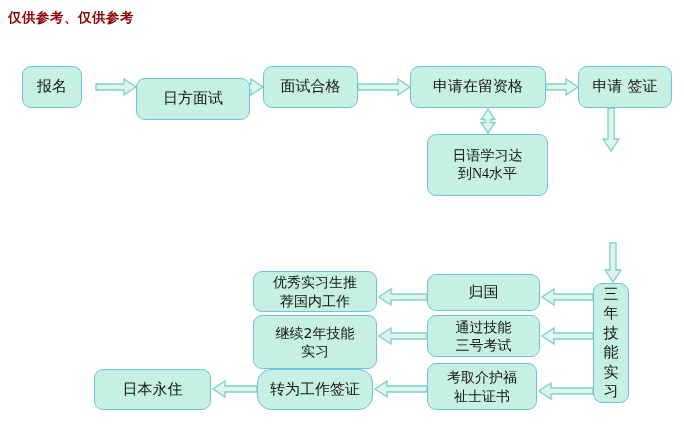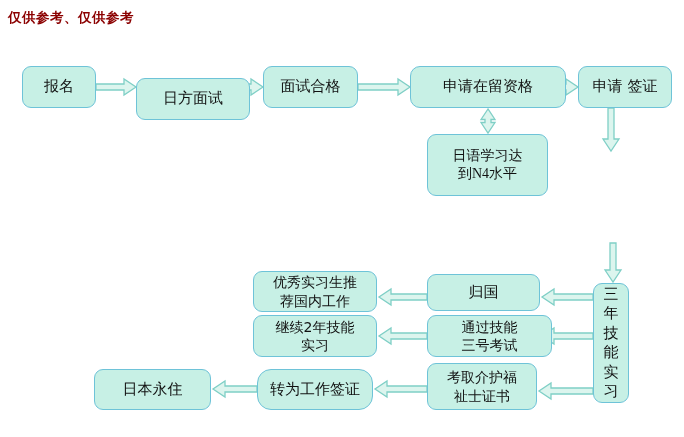--- a/index.html
+++ b/index.html
@@ -73,33 +73,33 @@
       <polygon points="610.0,243.0 610.0,270.0 605.0,270.0 613.0,282.0 621.0,270.0 616.0,270.0 616.0,243.0" fill="#DCF5EE" stroke="#7FCFC6" stroke-width="1.3" stroke-linejoin="miter"></polygon>
       <polygon points="593.0,294.0 554.0,294.0 554.0,289.0 542.0,297.0 554.0,305.0 554.0,300.0 593.0,300.0" fill="#DCF5EE" stroke="#7FCFC6" stroke-width="1.3" stroke-linejoin="miter"></polygon>
       <polygon points="427.0,294.0 391.0,294.0 391.0,289.0 379.0,297.0 391.0,305.0 391.0,300.0 427.0,300.0" fill="#DCF5EE" stroke="#7FCFC6" stroke-width="1.3" stroke-linejoin="miter"></polygon>
       <polygon points="593.0,333.0 554.0,333.0 554.0,328.0 542.0,336.0 554.0,344.0 554.0,339.0 593.0,339.0" fill="#DCF5EE" stroke="#7FCFC6" stroke-width="1.3" stroke-linejoin="miter"></polygon>
       <polygon points="427.0,333.0 391.0,333.0 391.0,328.0 379.0,336.0 391.0,344.0 391.0,339.0 427.0,339.0" fill="#DCF5EE" stroke="#7FCFC6" stroke-width="1.3" stroke-linejoin="miter"></polygon>
       <polygon points="593.0,388.0 551.0,388.0 551.0,383.0 539.0,391.0 551.0,399.0 551.0,394.0 593.0,394.0" fill="#DCF5EE" stroke="#7FCFC6" stroke-width="1.3" stroke-linejoin="miter"></polygon>
       <polygon points="427.0,386.0 387.0,386.0 387.0,381.0 375.0,389.0 387.0,397.0 387.0,392.0 427.0,392.0" fill="#DCF5EE" stroke="#7FCFC6" stroke-width="1.3" stroke-linejoin="miter"></polygon>
       <polygon points="257.0,386.0 225.0,386.0 225.0,381.0 213.0,389.0 225.0,397.0 225.0,392.0 257.0,392.0" fill="#DCF5EE" stroke="#7FCFC6" stroke-width="1.3" stroke-linejoin="miter"></polygon>
     </svg>
 
-  <div class="node" style="left:22px; top:66px; width:74px; height:42px;">
+  <div class="node" style="left:22px; top:66px; width:60px; height:42px;">
     <span class="lbl">报名</span>
   </div>
 
   <div class="node" style="left:136px; top:78px; width:114px; height:42px;">
     <span class="lbl">日方面试</span>
   </div>
 
   <div class="node" style="left:263px; top:66px; width:95px; height:42px;">
     <span class="lbl">面试合格</span>
   </div>
 
-  <div class="node" style="left:410px; top:66px; width:156px; height:42px;border-radius:10px;">
+  <div class="node" style="left:410px; top:66px; width:136px; height:42px;">
     <span class="lbl">申请在留资格</span>
   </div>
 
   <div class="node" style="left:578px; top:66px; width:94px; height:42px;">
     <span class="lbl">申请 签证</span>
   </div>
 
   <div class="node small wrap-72" style="left:427px; top:134px; width:121px; height:62px;">
     <span class="lbl">日语学习达到N4水平</span>
   </div>
@@ -110,25 +110,25 @@
   </div>
 
   <div class="node" style="left:427px; top:274px; width:113px; height:37px;">
     <span class="lbl">归国</span>
   </div>
 
   <div class="node small wrap-86" style="left:253px; top:271px; width:124px; height:41px;">
     <span class="lbl">优秀实习生推荐国内工作</span>
   </div>
 
-  <div class="node small wrap-60" style="left:427px; top:315px; width:125px; height:42px;">
+  <div class="node small wrap-60" style="left:427px; top:315px; width:113px; height:42px;">
     <span class="lbl">通过技能三号考试</span>
   </div>
 
-  <div class="node small wrap-84" style="left:253px; top:315px; width:124px; height:42px;">
+  <div class="node small wrap-84" style="left:253px; top:315px; width:124px; height:54px;">
     <span class="lbl">继续2年技能实习</span>
   </div>
 
   <div class="node" style="left:94px; top:369px; width:117px; height:41px;">
     <span class="lbl">日本永住</span>
   </div>
 
   <div class="node" style="left:257px; top:369px; width:116px; height:41px;border-radius:14px;">
     <span class="lbl">转为工作签证</span>
   </div>

